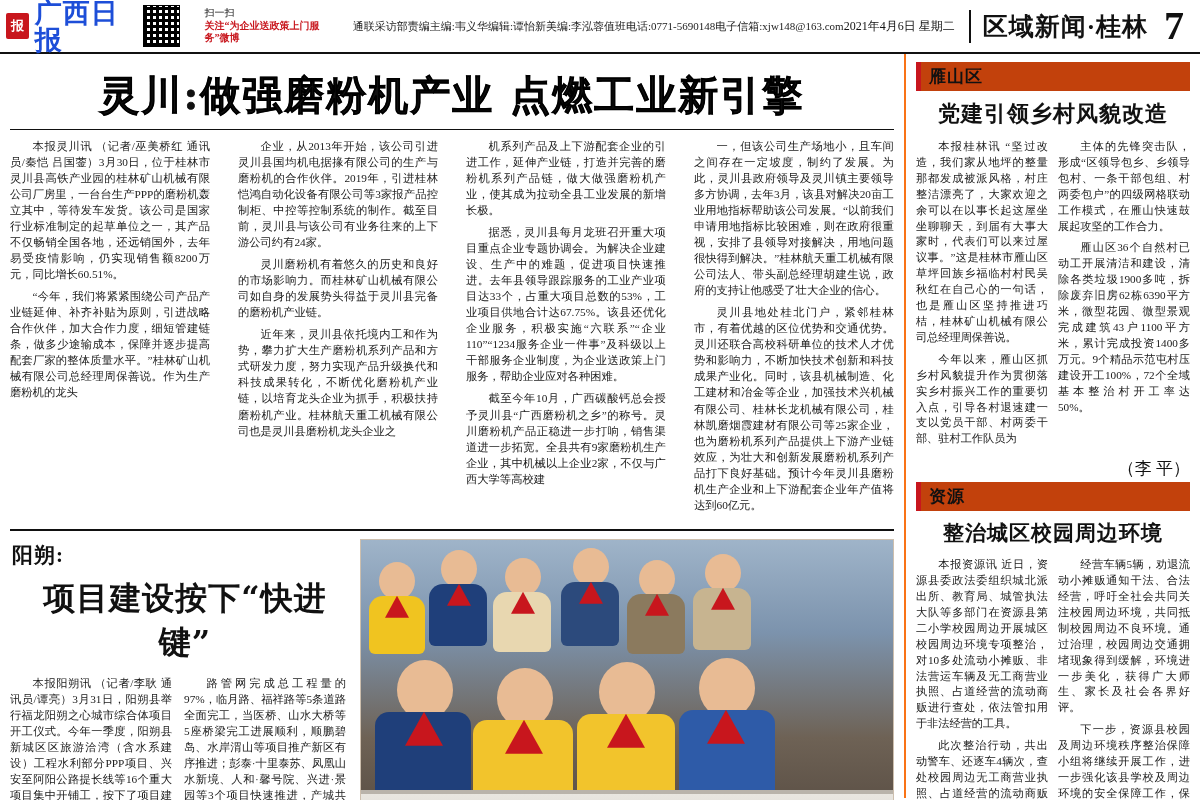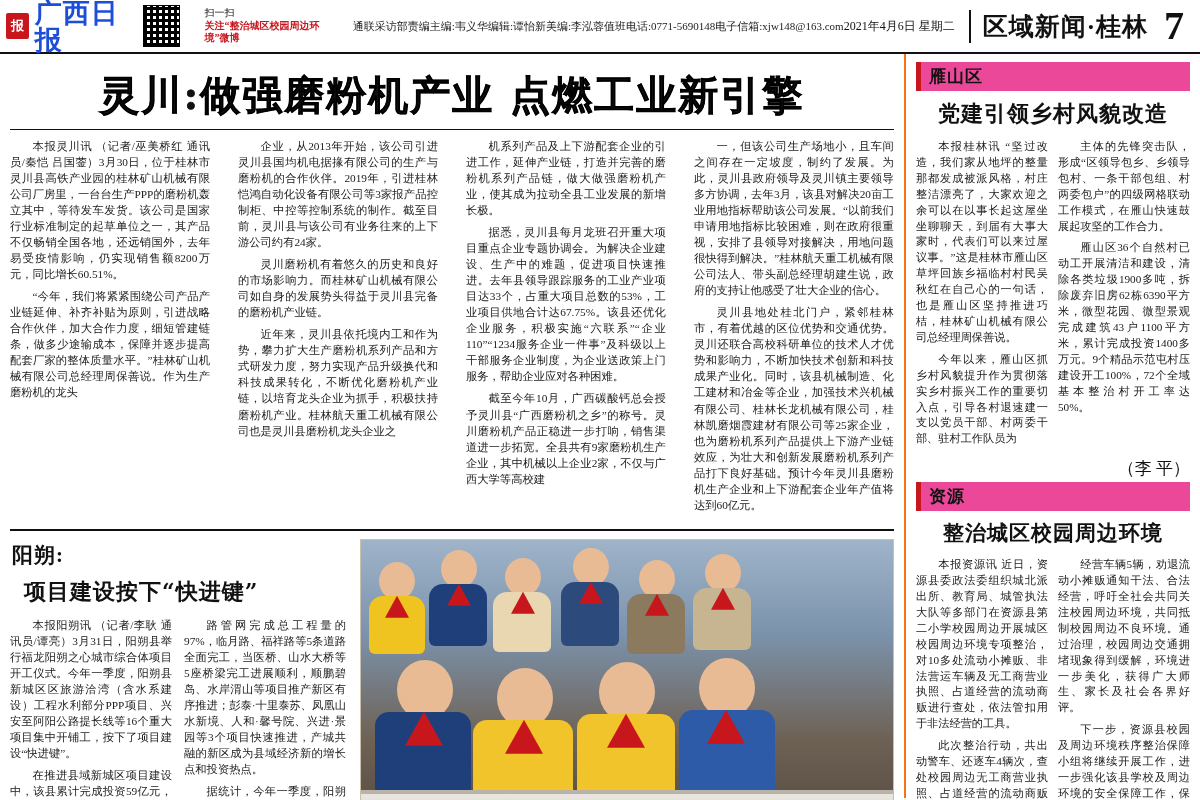--- a/index.html
+++ b/index.html
@@ -76,41 +76,42 @@
   }
   .col p{margin:0 0 6px 0;text-indent:2em;}
 
   .block-rule{border-top:2px solid #111;margin:10px 0 8px 0;}
 
   
   .lower{display:flex;gap:14px;}
   .lower-left{width:336px;}
   .kicker{font-size:21px;font-weight:bold;letter-spacing:1px;margin:2px 0 8px 2px;}
   .sub-headline{
-    font-size:22px;font-weight:bold;letter-spacing:1px;
+    font-size:32px;font-weight:bold;letter-spacing:1px;
     margin:0 0 10px 14px;
     font-family:"DejaVu Serif",serif;
+    text-align:center;
   }
   .cols2{display:flex;gap:12px;}
   .photo{
     flex:1;height:330px;position:relative;overflow:hidden;border:1px solid #cdbfae;
     background:linear-gradient(180deg,#9fb4c9 0%,#7c93ad 28%,#6e6255 60%,#4b4038 100%);
   }
   
   .ph-bg-rows{position:absolute;inset:0;}
   .kid{position:absolute;border-radius:40% 40% 30% 30%;}
   .kid .head{position:absolute;border-radius:50%;background:#e8bb94;}
   .kid .body{position:absolute;border-radius:14px 14px 6px 6px;}
   .scarf{position:absolute;background:#c8161d;clip-path:polygon(50% 0,100% 100%,0 100%);}
   .desk{position:absolute;left:0;right:0;bottom:0;height:76px;background:linear-gradient(180deg,#e9e6e0,#cfcac2);}
   .desk2{position:absolute;left:0;right:0;bottom:60px;height:20px;background:#b9b3aa;}
 
   
   .sec-head{
-    background:#ec4899;border-left:5px solid #c8161d;
+    background:#c2410c;border-left:5px solid #c8161d;
     font-size:17px;font-weight:bold;letter-spacing:1px;
     padding:3px 8px;margin:2px 0 8px 0;color:#111;
   }
   .r-title{
     font-size:22px;font-weight:bold;text-align:center;letter-spacing:1px;
     margin:6px 0 10px 0;font-family:"DejaVu Serif",serif;
   }
   .r-title2{
     font-size:21px;font-weight:bold;text-align:center;letter-spacing:1px;
     margin:6px 0 10px 0;font-family:"DejaVu Serif",serif;
@@ -130,21 +131,21 @@
 <div class="page">
 
   <div class="masthead">
     <div class="logo-block">
       <div class="logo-mark">报</div>
       <div class="logo-text">广西日报</div>
     </div>
     <div class="qr"></div>
     <div class="scan-block">
       <div class="scan-line1">扫一扫</div>
-      <div class="scan-line2">关注“整治城区校园周边环境”微博</div>
+      <div class="scan-line2">关注“为企业送政策上门服务”微博</div>
     </div>
     <div class="staff">
       <span>通联采访部责编</span>
       <span>主编:韦义华</span>
       <span>编辑:谭怡新</span>
       <span>美编:李泓蓉</span>
       <span>值班电话:0771-5690148</span>
       <span>电子信箱:xjw148@163.com</span>
     </div>
     <div class="mast-date">2021年4月6日   星期二</div>

